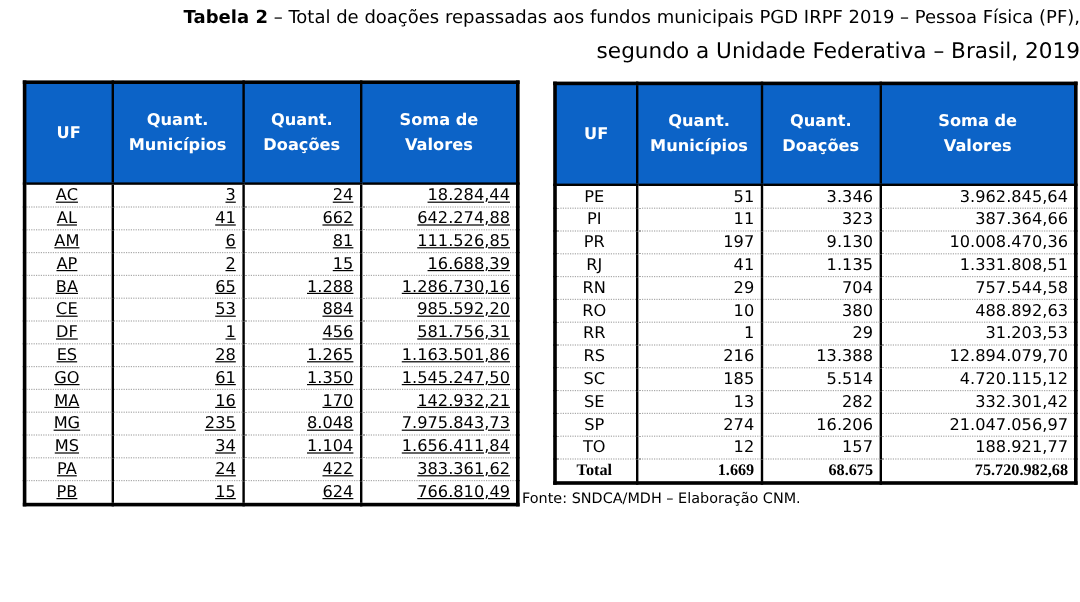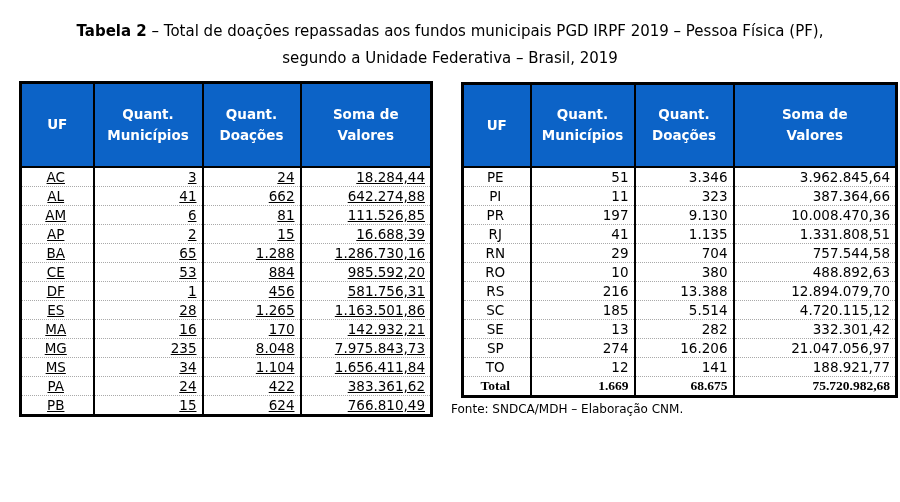--- a/index.html
+++ b/index.html
@@ -5,26 +5,26 @@
   :root { --header-bg: #0c63c7; --header-fg: #ffffff; }
   * { box-sizing: border-box; }
   html, body { margin: 0; padding: 0; }
   body {
     width: 900px; height: 502px; background: #ffffff; overflow: hidden;
     font-family: "DejaVu Sans", "Liberation Sans", sans-serif;
     color: #000;
   }
   .page { width: 900px; height: 502px; position: relative; }
 
-  .title-block { padding-top: 23px; text-align: center; }
+  .title-block { padding-top: 6px; text-align: right; }
   .title-line { font-size: 15px; line-height: 1.1; color: #000; }
   .title-line .b { font-weight: bold; }
-  .title-line2 { margin-top: 10px; font-size: 15px; }
-
-  .tables { display: flex; align-items: center; margin: 15px 0 0 19px; }
+  .title-line2 { margin-top: 10px; font-size: 18px; }
+
+  .tables { display: flex; align-items: flex-end; margin: 15px 0 0 19px; }
 
   table.t {
     border-collapse: collapse; table-layout: fixed;
     border: 3px solid #000;
   }
   table.t-left { width: 411px; }
   table.t-right { width: 434px; margin-left: 28px; }
 
   table.t th {
     background: var(--header-bg); color: var(--header-fg);
@@ -41,21 +41,21 @@
   }
   table.t-left td { height: 19px; text-decoration: underline; }
   table.t-right td { height: 17px; }
   table.t tbody tr + tr td { border-top: 1px dotted #a9a9a9; }
 
   td.c-uf { text-align: center; }
   td.c-num { text-align: right; }
   tr.total td { font-weight: bold; font-family: Liberation Serif, serif; }
 
   .right-col { display: flex; flex-direction: column; }
-  .fonte { margin: 4px 0 0 18px; font-size: 12px; color: #000; }
+  .fonte { margin: 4px 0 0 2px; font-size: 12px; color: #000; }
 </style>
 </head>
 <body>
 
 <div class="page">
 
   <div class="title-block">
     <div class="title-line"><span class="b">Tabela 2</span> <span>– Total de doações repassadas aos fundos municipais PGD IRPF 2019 – Pessoa Física (PF),</span></div>
     <div class="title-line title-line2">segundo a Unidade Federativa – Brasil, 2019</div>
   </div>
@@ -123,20 +123,26 @@
             <td class="c-num">456</td>
             <td class="c-num">581.756,31</td>
           </tr>
           <tr>
             <td class="c-uf">ES</td>
             <td class="c-num">28</td>
             <td class="c-num">1.265</td>
             <td class="c-num">1.163.501,86</td>
           </tr>
           <tr>
+            <td class="c-uf">GO</td>
+            <td class="c-num">61</td>
+            <td class="c-num">1.350</td>
+            <td class="c-num">1.545.247,50</td>
+          </tr>
+          <tr>
             <td class="c-uf">MA</td>
             <td class="c-num">16</td>
             <td class="c-num">170</td>
             <td class="c-num">142.932,21</td>
           </tr>
           <tr>
             <td class="c-uf">MG</td>
             <td class="c-num">235</td>
             <td class="c-num">8.048</td>
             <td class="c-num">7.975.843,73</td>
@@ -212,20 +218,26 @@
               <td class="c-num">704</td>
               <td class="c-num">757.544,58</td>
             </tr>
             <tr>
               <td class="c-uf">RO</td>
               <td class="c-num">10</td>
               <td class="c-num">380</td>
               <td class="c-num">488.892,63</td>
             </tr>
             <tr>
+              <td class="c-uf">RR</td>
+              <td class="c-num">1</td>
+              <td class="c-num">29</td>
+              <td class="c-num">31.203,53</td>
+            </tr>
+            <tr>
               <td class="c-uf">RS</td>
               <td class="c-num">216</td>
               <td class="c-num">13.388</td>
               <td class="c-num">12.894.079,70</td>
             </tr>
             <tr>
               <td class="c-uf">SC</td>
               <td class="c-num">185</td>
               <td class="c-num">5.514</td>
               <td class="c-num">4.720.115,12</td>
@@ -238,21 +250,21 @@
             </tr>
             <tr>
               <td class="c-uf">SP</td>
               <td class="c-num">274</td>
               <td class="c-num">16.206</td>
               <td class="c-num">21.047.056,97</td>
             </tr>
             <tr>
               <td class="c-uf">TO</td>
               <td class="c-num">12</td>
-              <td class="c-num">141</td>
+              <td class="c-num">157</td>
               <td class="c-num">188.921,77</td>
             </tr>
             <tr class="total">
               <td class="c-uf">Total</td>
               <td class="c-num">1.669</td>
               <td class="c-num">68.675</td>
               <td class="c-num">75.720.982,68</td>
             </tr>
           </tbody>
       </table>

